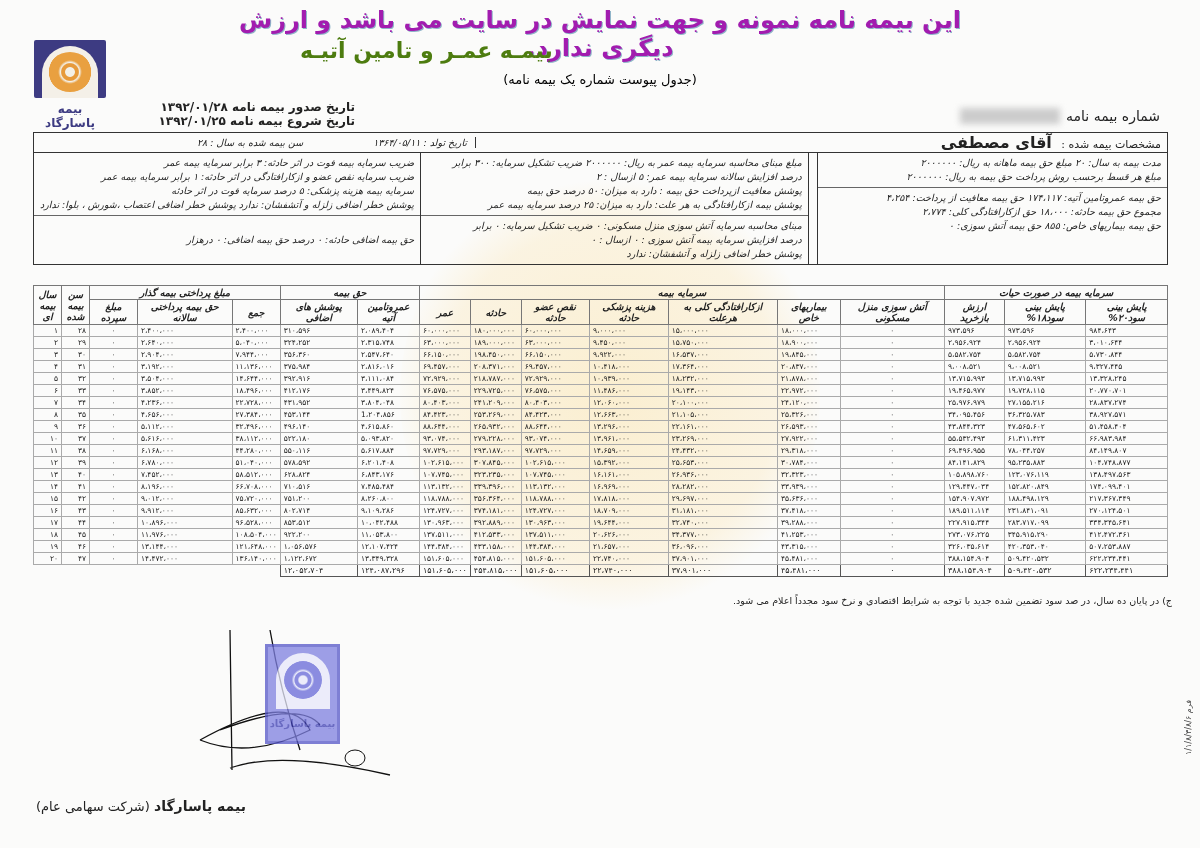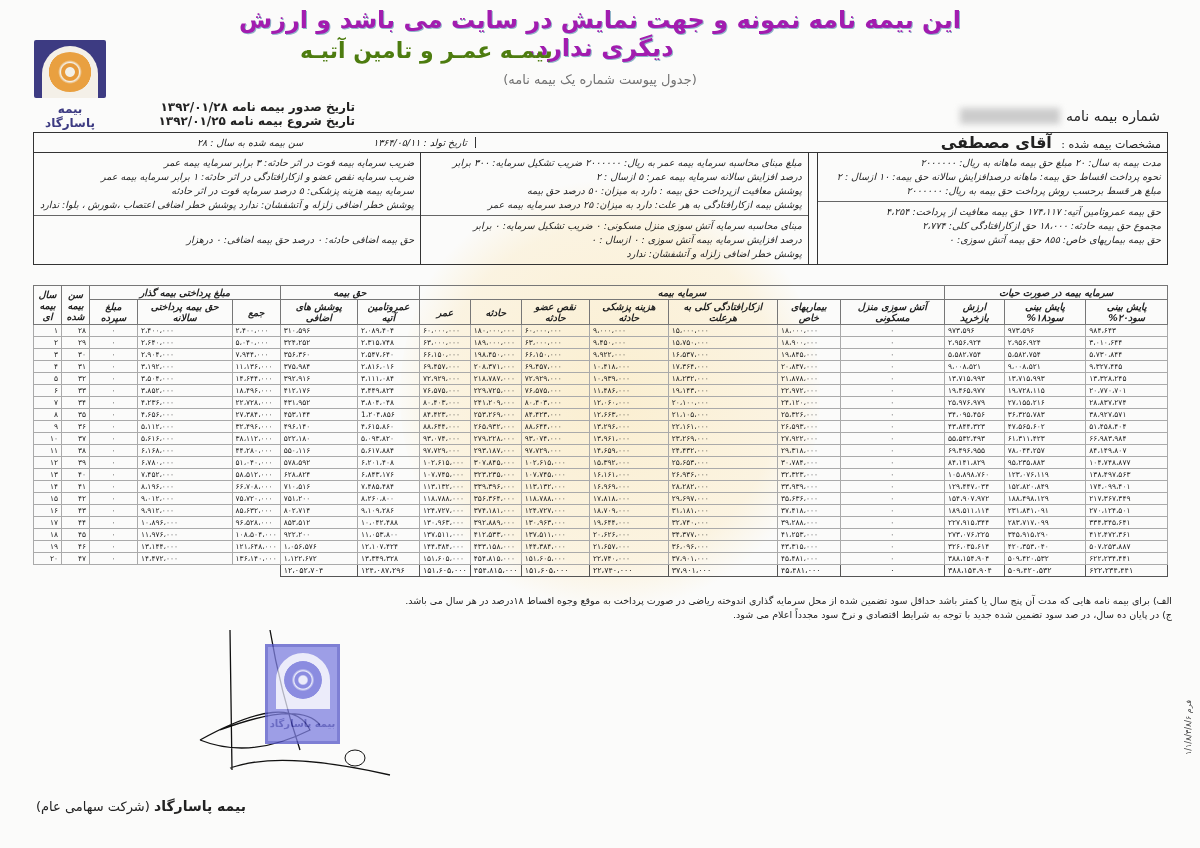--- a/index.html
+++ b/index.html
@@ -1,20 +1,20 @@
 <!DOCTYPE html>
 <html><head>
 <meta charset="utf-8">
 <style>
 *{box-sizing:border-box;margin:0;padding:0}
 body{width:1200px;height:848px;background:#fbfbfa;font-family:"DejaVu Sans",sans-serif;color:#222;position:relative;overflow:hidden;direction:rtl}
 .watermark{position:absolute;left:400px;top:170px;width:420px;height:450px;border-radius:50%;background:radial-gradient(circle,rgba(250,215,130,.35) 0%,rgba(250,220,150,.25) 55%,rgba(255,255,255,0) 70%);z-index:0}
 .top-title{position:absolute;top:6px;left:200px;width:800px;text-align:center;font-weight:bold;font-size:24px;color:#a21caf;text-shadow:1px 1px 0 #8fb4c8}
 .sub-title{position:absolute;top:38px;left:300px;width:600px;text-align:left;font-weight:bold;font-size:22px;color:#4d7c0f}
-.annex{position:absolute;top:72px;left:400px;width:400px;text-align:center;font-size:13px;color:#737373}
+.annex{position:absolute;top:72px;left:400px;width:400px;text-align:center;font-size:13px;color:#000000}
 .logo{position:absolute;left:34px;top:40px;width:72px;height:82px}
 .logo-box{width:72px;height:58px;background:#3d3b82;position:relative;border-radius:2px}
 .logo-arch{position:absolute;left:8px;top:6px;width:56px;height:52px;background:#f4f0e8;border-radius:28px 28px 0 0}
 .logo-flower{position:absolute;left:14px;top:12px;width:44px;height:40px;border-radius:50%;background:radial-gradient(circle,#f3f0e8 15%,#e79a3b 18%,#e79a3b 28%,#f3f0e8 32%,#e9a040 40%,#e9a040 70%,transparent 72%)}
 .logo-text{font-size:12px;font-weight:bold;color:#3d3b82;text-align:center;margin-top:4px}
 .dates{position:absolute;left:125px;top:100px;font-size:12px;font-weight:bold;text-align:right;direction:rtl;width:230px}
 .policy-no{position:absolute;right:40px;top:108px;font-size:14px;font-weight:normal}
 .policy-no-blur{position:absolute;right:140px;top:108px;width:100px;height:16px;background:#ccc;filter:blur(3px)}
 .info{position:absolute;left:33px;top:132px;width:1135px;border:1.5px solid #333;font-size:9.5px;font-style:italic;z-index:1}
 .info .row-top{display:flex;height:20px;border-bottom:1px solid #333;align-items:center}
@@ -73,21 +73,20 @@
       <b style="font-size:16px;margin-right:6px">آقای مصطفی</b>
     </div>
     <div class="cell-l">
       <span>تاریخ تولد : ۱۳۶۴/۰۵/۱۱</span>
       <span>سن بیمه شده به سال : ۲۸</span>
     </div>
   </div>
   <div class="body">
     <div class="col" style="width:365px">
       <div class="line">مدت بیمه به سال:   ۲۰            مبلغ حق بیمه ماهانه به ریال:   ۲۰۰۰۰۰۰</div>
-      <div class="line">نحوه پرداخت اقساط حق بیمه:  ماهانه     درصدافزایش سالانه حق بیمه:  ۱۰    ازسال : ۲</div>
       <div class="line">مبلغ هر قسط برحسب روش پرداخت حق بیمه به ریال:   ۲۰۰۰۰۰۰</div>
       <div class="sep"></div>
       <div class="line">حق بیمه عمروتامین آتیه:   ۱۷۴،۱۱۷        حق بیمه معافیت از پرداخت:   ۴،۲۵۴</div>
       <div class="line">مجموع حق بیمه حادثه:   ۱۸،۰۰۰          حق ازکارافتادگی کلی:   ۲،۷۷۴</div>
       <div class="line">حق بیمه بیماریهای خاص:   ۸۵۵           حق بیمه آتش سوزی:   ۰</div>
     </div>
     <div class="col" style="width:10px;padding:0"></div>
     <div class="col" style="width:405px">
       <div class="line">مبلغ مبنای محاسبه سرمایه بیمه عمر به ریال:   ۲۰۰۰۰۰۰     ضریب تشکیل سرمایه:  ۳۰۰  برابر</div>
       <div class="line">درصد افزایش سالانه سرمایه بیمه عمر:   ۵     ازسال : ۲</div>
@@ -535,21 +534,20 @@
         <td style="border: none;"></td>
         <td style="border: none;"></td>
         <td style="border: none;"></td>
         <td style="border: none;"></td>
         <td style="border: none;"></td>
       </tr>
     </tbody>
 </table>
 
 <div class="notes">
-  <div>الف) برای بیمه نامه هایی که مدت آن پنج سال یا کمتر باشد حداقل سود تضمین شده از محل سرمایه گذاری اندوخته ریاضی در صورت پرداخت به موقع وجوه اقساط ۱۸درصد در هر سال می باشد.</div>
   <div>ج) در پایان ده سال، در صد سود تضمین شده جدید با توجه به شرایط اقتصادی و نرخ سود مجدداً اعلام می شود.</div>
 </div>
 
 <svg class="signature" viewBox="0 0 260 150">
   <path d="M90 0 L92 140 M90 138 Q140 120 250 145 M60 110 Q150 60 170 100 Q110 130 60 110 M80 100 Q160 70 180 95 M130 0 Q140 60 160 120" stroke="#111" fill="none" stroke-width="1.3"></path>
   <ellipse cx="215" cy="128" rx="10" ry="8" stroke="#111" fill="none"></ellipse>
 </svg>
 
 <div class="stamp">
   <div class="stamp-inner"></div>

